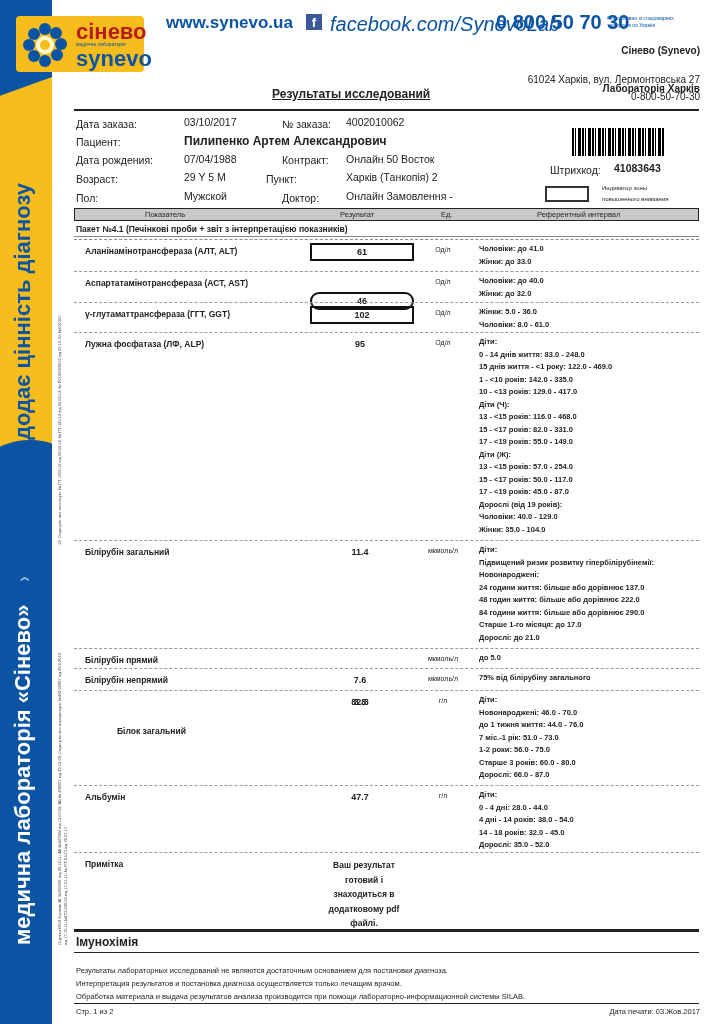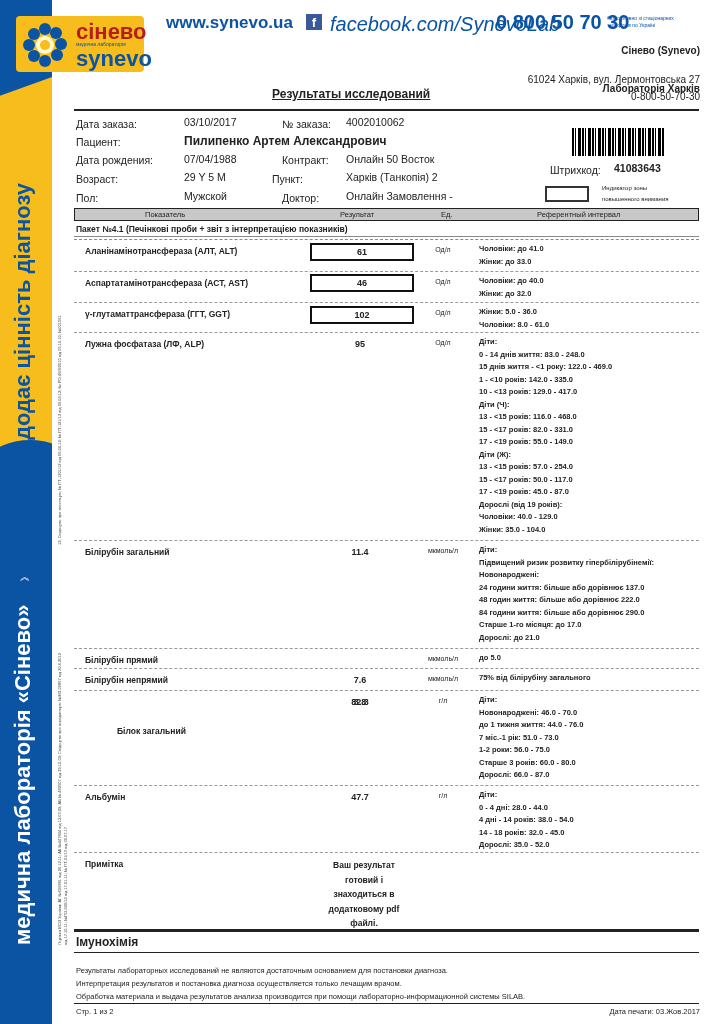--- a/index.html
+++ b/index.html
@@ -122,21 +122,21 @@
 <div class="info" style="left:76px;top:136px;">Пациент:</div>
 <div class="info bold" style="left:184px;top:134px;">Пилипенко Артем Александрович</div>
 
 <div class="info" style="left:76px;top:154px;">Дата рождения:</div>
 <div class="info" style="left:184px;top:153px;">07/04/1988</div>
 <div class="info" style="left:282px;top:154px;">Контракт:</div>
 <div class="info" style="left:346px;top:153px;">Онлайн 50 Восток</div>
 
 <div class="info" style="left:76px;top:173px;">Возраст:</div>
 <div class="info" style="left:184px;top:171px;">29 Y 5 M</div>
-<div class="info" style="left:272px;top:173px;">Пункт:</div>
+<div class="info" style="left:266px;top:173px;">Пункт:</div>
 <div class="info" style="left:346px;top:171px;">Харків (Танкопія) 2</div>
 
 <div class="info" style="left:76px;top:192px;">Пол:</div>
 <div class="info" style="left:184px;top:190px;">Мужской</div>
 <div class="info" style="left:282px;top:192px;">Доктор:</div>
 <div class="info" style="left:346px;top:190px;">Онлайн Замовлення -</div>
 
 <div class="barcode"></div>
 <div class="info" style="left:550px;top:164px;">Штрихкод:</div>
 <div class="info" style="left:614px;top:162px;font-weight:bold;">41083643</div>
@@ -156,21 +156,21 @@
 <div class="row-name" style="top:246px;">Аланінамінотрансфераза (АЛТ, ALT)</div>
 <div class="row-val box" style="top:243px;">61</div>
 <div class="row-unit" style="top:246px;">Од/л</div>
 <div class="row-ref" style="top:243px;">
   <div>Чоловіки: до 41.0</div>
   <div>Жінки: до 33.0</div>
 </div>
 <div class="dotline" style="top:271px;"></div>
 
 <div class="row-name" style="top:278px;">Аспартатамінотрансфераза (АСТ, AST)</div>
-<div class="row-val box" style="top:274px;">46</div>
+<div class="row-val box" style="top:292px;border-radius:9px;">46</div>
 <div class="row-unit" style="top:278px;">Од/л</div>
 <div class="row-ref" style="top:275px;">
   <div>Чоловіки: до 40.0</div>
   <div>Жінки: до 32.0</div>
 </div>
 <div class="dotline" style="top:302px;"></div>
 
 <div class="row-name" style="top:309px;">γ-глутаматтрансфераза (ГГТ, GGT)</div>
 <div class="row-val box" style="top:306px;">102</div>
 <div class="row-unit" style="top:309px;">Од/л</div>

